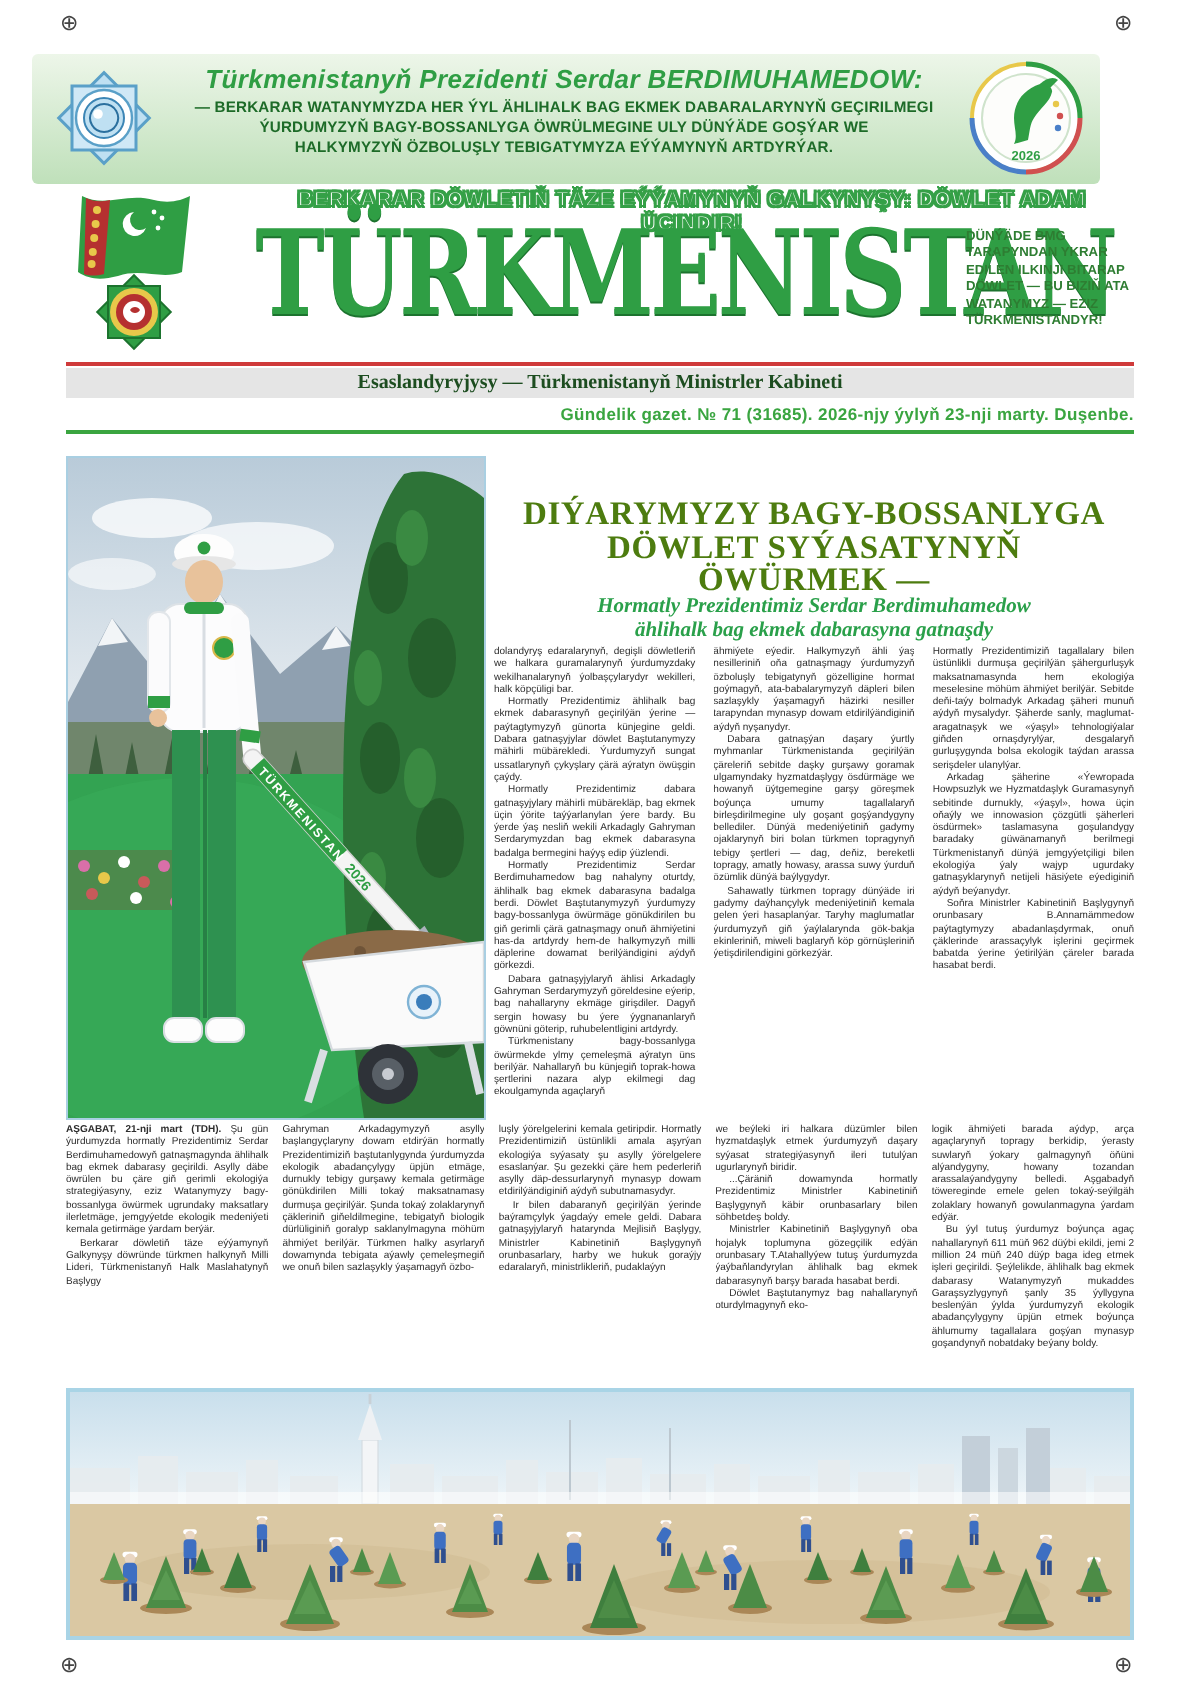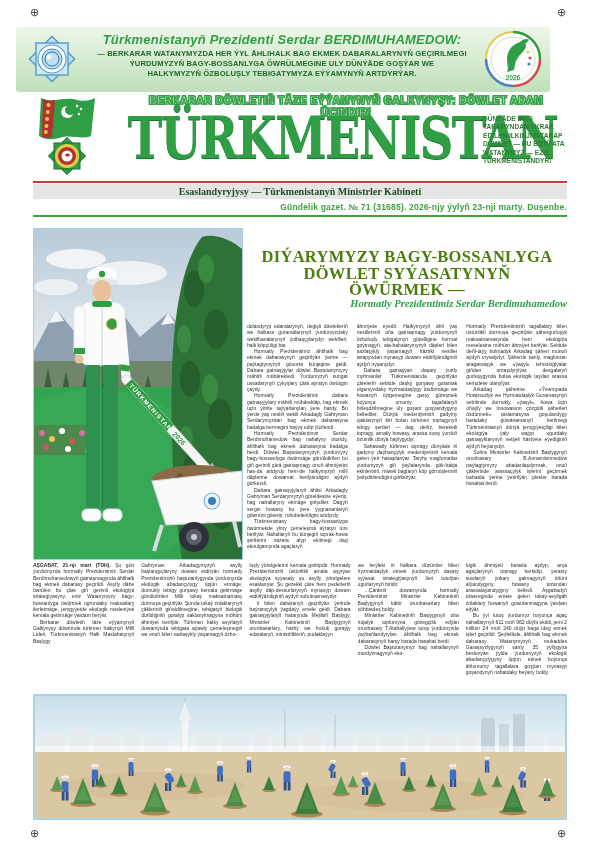--- a/index.html
+++ b/index.html
@@ -31,21 +31,21 @@
   .red-rule{position:absolute;left:33px;top:181px;width:534px;height:2px;background:#cf3a3a;}
   .founder{position:absolute;left:33px;top:184px;width:534px;height:15px;background:#e5e5e5;text-align:center;
            font-family:"Liberation Serif",serif;font-weight:bold;font-size:10px;line-height:15px;color:#1d4d20;}
   .dateline{position:absolute;left:33px;top:202px;width:534px;text-align:right;font-size:8.5px;font-weight:bold;color:#3aa540;letter-spacing:.2px;}
   .green-rule{position:absolute;left:33px;top:215px;width:534px;height:2px;background:#3aa540;}
 
   
   .headline{position:absolute;left:247px;top:229px;width:320px;text-align:center;font-family:"Liberation Serif",serif;
             font-weight:bold;font-size:16.5px;line-height:16.5px;color:#4d7c0f;letter-spacing:.3px;margin-top:20px;}
   .headline p{margin:0;}
-  .subhead{position:absolute;left:247px;top:298px;width:320px;text-align:right;font-family:"Liberation Serif",serif;
+  .subhead{position:absolute;left:247px;top:298px;width:320px;text-align:center;font-family:"Liberation Serif",serif;
            font-style:italic;font-weight:bold;font-size:10.5px;line-height:12px;color:#2aa04a;}
   .subhead p{margin:0;}
 
   .photo1{position:absolute;left:33px;top:228px;width:208px;height:330px;border:1px solid #a9cfe2;box-sizing:content-box;overflow:hidden;}
   .photo1 svg{display:block;}
 
   .cols-top{position:absolute;left:247px;top:323px;width:320px;height:235px;display:flex;gap:9px;overflow:hidden;}
   .cols-bottom{position:absolute;left:33px;top:562px;width:534px;height:128px;display:flex;gap:7px;overflow:hidden;}
   .col{flex:1;font-size:5px;line-height:6.3px;text-align:justify;color:#2d2d2d;overflow:hidden;}
   .col p{margin:0;text-indent:7px;}
@@ -234,20 +234,21 @@
     </svg>
   </div>
 
   <div class="headline">
       <p>DIÝARYMYZY BAGY-BOSSANLYGA</p>
       <p>DÖWLET SYÝASATYNYŇ</p>
       <p>ÖWÜRMEK —</p>
     </div>
   <div class="subhead">
       <p>Hormatly Prezidentimiz Serdar Berdimuhamedow</p>
+      <p>ählihalk bag ekmek dabarasyna gatnaşdy</p>
     </div>
 
   <div class="cols-top">
     <div class="col">
         <p>dolandyryş edaralarynyň, degişli döwletleriň we halkara guramalarynyň ýurdumyzdaky wekilhanalarynyň ýolbaşçylarydyr wekilleri, halk köpçüligi bar.</p>
         <p>Hormatly Prezidentimiz ählihalk bag ekmek dabarasynyň geçirilýän ýerine — paýtagtymyzyň günorta künjegine geldi. Dabara gatnaşyjylar döwlet Baştutanymyzy mähirli mübärekledi. Ýurdumyzyň sungat ussatlarynyň çykyşlary çärä aýratyn öwüşgin çaýdy.</p>
         <p>Hormatly Prezidentimiz dabara gatnaşyjylary mähirli mübärekläp, bag ekmek üçin ýörite taýýarlanylan ýere bardy. Bu ýerde ýaş nesliň wekili Arkadagly Gahryman Serdarymyzdan bag ekmek dabarasyna badalga bermegini haýyş edip ýüzlendi.</p>
         <p>Hormatly Prezidentimiz Serdar Berdimuhamedow bag nahalyny oturtdy, ählihalk bag ekmek dabarasyna badalga berdi. Döwlet Baştutanymyzyň ýurdumyzy bagy-bossanlyga öwürmäge gönükdirilen bu giň gerimli çärä gatnaşmagy onuň ähmiýetini has-da artdyrdy hem-de halkymyzyň milli däplerine dowamat berilýändigini aýdyň görkezdi.</p>
         <p>Dabara gatnaşyjylaryň ählisi Arkadagly Gahryman Serdarymyzyň göreldesine eýerip, bag nahallaryny ekmäge girişdiler. Dagyň sergin howasy bu ýere ýygnananlaryň göwnüni göterip, ruhubelentligini artdyrdy.</p>
         <p>Türkmenistany bagy-bossanlyga öwürmekde ylmy çemeleşmä aýratyn üns berilýär. Nahallaryň bu künjegiň toprak-howa şertlerini nazara alyp ekilmegi dag ekoulgamynda agaçlaryň</p>

